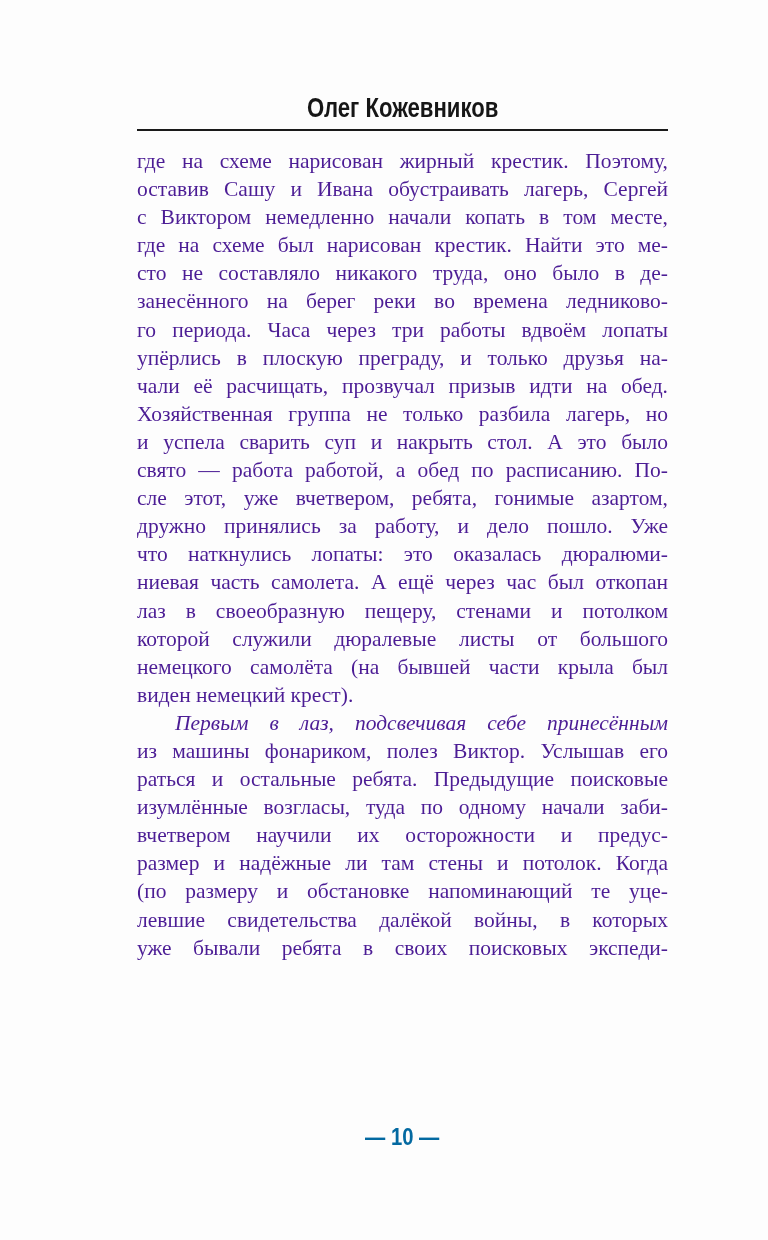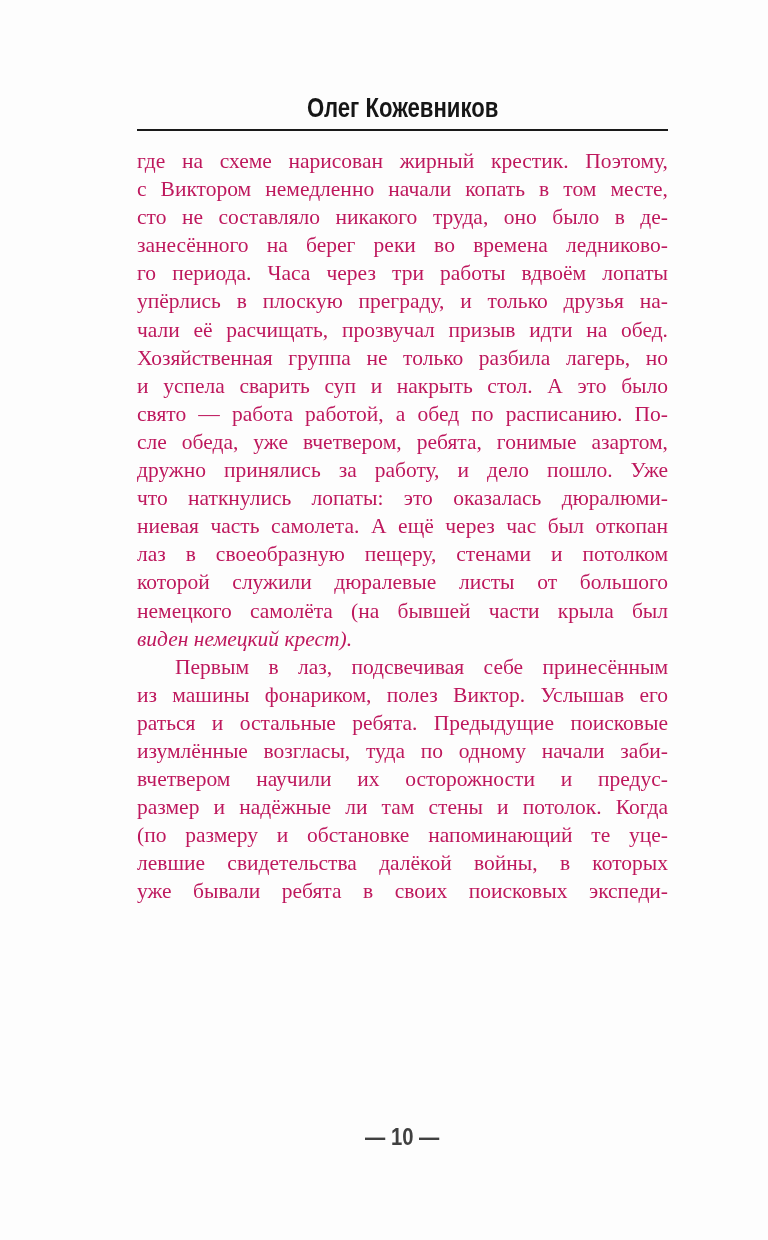--- a/index.html
+++ b/index.html
@@ -51,32 +51,32 @@
     color: #1b1b1b;
   }
   .line {
     text-align: justify;
     text-align-last: justify;
     white-space: normal;
   }
   .line.no-just {
     text-align: left;
     text-align-last: left;
-    font-style: italic;
   }
   .line.indent {
     text-indent: 38px;
+    font-style: italic;
   }
   .footer {
     position: absolute;
     top: 1124px;
     left: 137px;
     width: 531px;
     text-align: center;
-    color: #404040;
+    color: #0369a1;
   }
   .footer .condensed {
     display: inline-block;
     font-family: "Liberation Sans", sans-serif;
     font-weight: 700;
     font-size: 23px;
     transform: scaleX(0.88);
     transform-origin: 50% 50%;
     white-space: nowrap;
   }
@@ -85,32 +85,34 @@
 <body>
 
 <div class="page" style="background: rgb(253, 253, 253);">
 
   <div class="running-head">
     <span class="condensed">Олег Кожевников</span>
   </div>
 
   <div class="head-rule" style="background: rgb(26, 26, 26);"></div>
 
-  <div class="body-text" style="color: #be185d;">
+  <div class="body-text" style="color: #4c1d95;">
       <div class="line">где на схеме нарисован жирный крестик. Поэтому,</div>
+      <div class="line">оставив Сашу и Ивана обустраивать лагерь, Сергей</div>
       <div class="line">с Виктором немедленно начали копать в том месте,</div>
+      <div class="line">где на схеме был нарисован крестик. Найти это ме-</div>
       <div class="line">сто не составляло никакого труда, оно было в де-</div>
       <div class="line">занесённого на берег реки во времена ледниково-</div>
       <div class="line">го периода. Часа через три работы вдвоём лопаты</div>
       <div class="line">упёрлись в плоскую преграду, и только друзья на-</div>
       <div class="line">чали её расчищать, прозвучал призыв идти на обед.</div>
       <div class="line">Хозяйственная группа не только разбила лагерь, но</div>
       <div class="line">и успела сварить суп и накрыть стол. А это было</div>
       <div class="line">свято — работа работой, а обед по расписанию. По-</div>
-      <div class="line">сле обеда, уже вчетвером, ребята, гонимые азартом,</div>
+      <div class="line">сле этот, уже вчетвером, ребята, гонимые азартом,</div>
       <div class="line">дружно принялись за работу, и дело пошло. Уже</div>
       <div class="line">что наткнулись лопаты: это оказалась дюралюми-</div>
       <div class="line">ниевая часть самолета. А ещё через час был откопан</div>
       <div class="line">лаз в своеобразную пещеру, стенами и потолком</div>
       <div class="line">которой служили дюралевые листы от большого</div>
       <div class="line">немецкого самолёта (на бывшей части крыла был</div>
       <div class="line no-just">виден немецкий крест).</div>
       <div class="line indent">Первым в лаз, подсвечивая себе принесённым</div>
       <div class="line">из машины фонариком, полез Виктор. Услышав его</div>
       <div class="line">раться и остальные ребята. Предыдущие поисковые</div>

